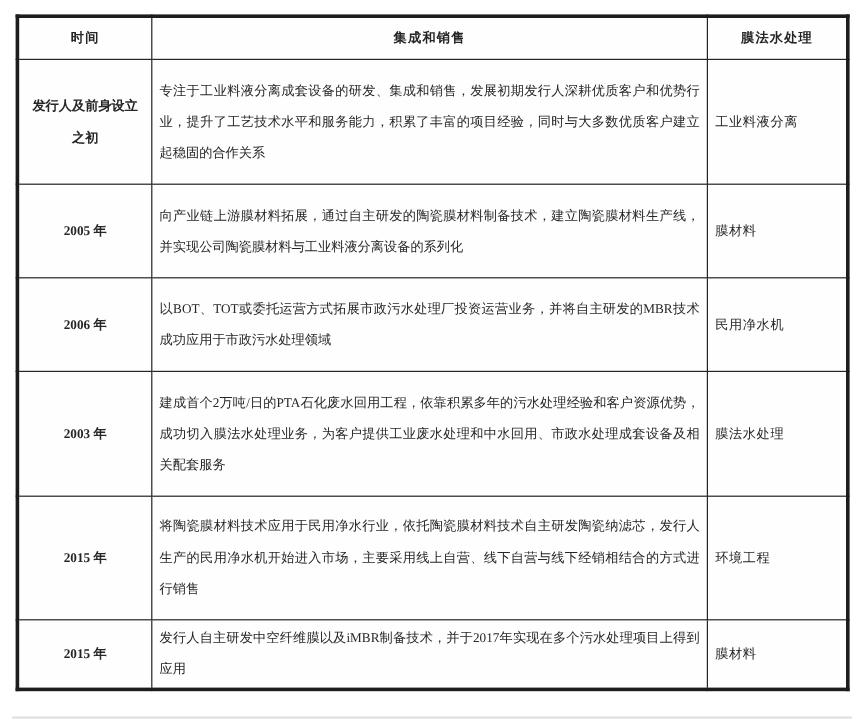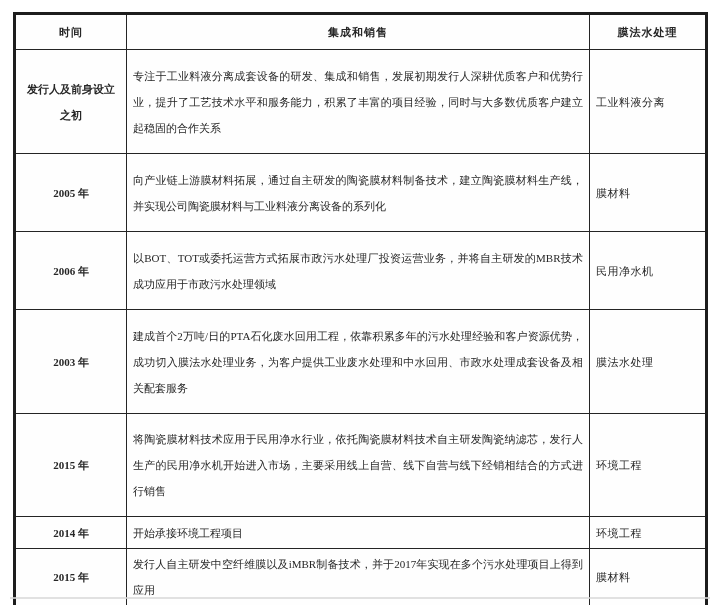--- a/index.html
+++ b/index.html
@@ -111,25 +111,20 @@
       <tr class="r-3">
         <td class="time-cell">2003 年</td>
         <td class="ext-cell">建成首个2万吨/日的PTA石化废水回用工程，依靠积累多年的污水处理经验和客户资源优势，成功切入膜法水处理业务，为客户提供工业废水处理和中水回用、市政水处理成套设备及相关配套服务</td>
         <td class="type-cell">膜法水处理</td>
       </tr>
       <tr class="r-4">
         <td class="time-cell">2015 年</td>
         <td class="ext-cell">将陶瓷膜材料技术应用于民用净水行业，依托陶瓷膜材料技术自主研发陶瓷纳滤芯，发行人生产的民用净水机开始进入市场，主要采用线上自营、线下自营与线下经销相结合的方式进行销售</td>
         <td class="type-cell">环境工程</td>
       </tr>
-      <tr class="r-5">
-        <td class="time-cell">2014 年</td>
-        <td class="ext-cell">开始承接环境工程项目</td>
-        <td class="type-cell">环境工程</td>
-      </tr>
       <tr class="r-6">
         <td class="time-cell">2015 年</td>
         <td class="ext-cell">发行人自主研发中空纤维膜以及iMBR制备技术，并于2017年实现在多个污水处理项目上得到应用</td>
         <td class="type-cell">膜材料</td>
       </tr>
     </tbody>
   </table>
 </div>
 
 <div class="scan-artifact-line"></div>

